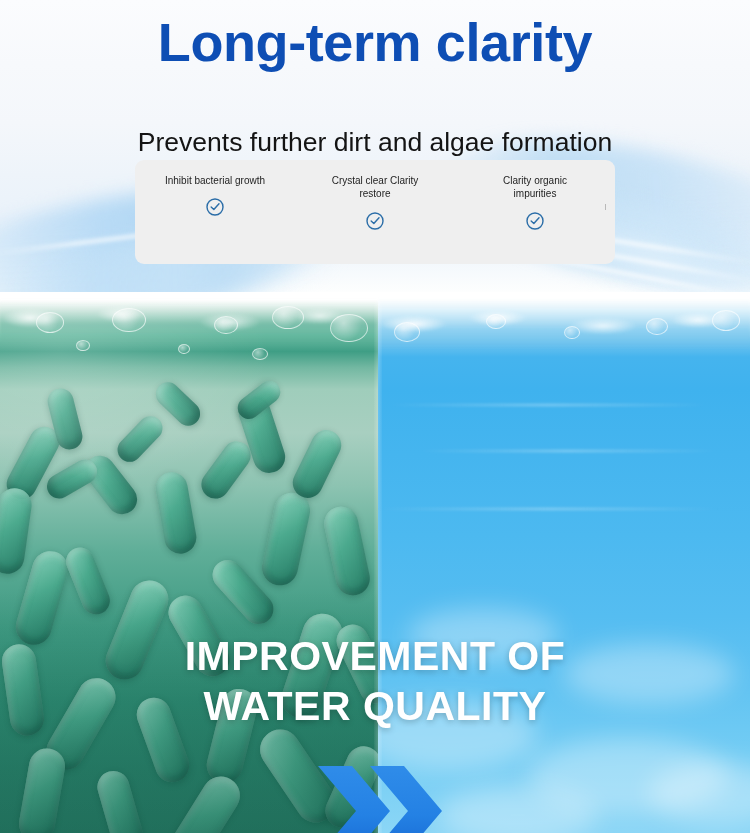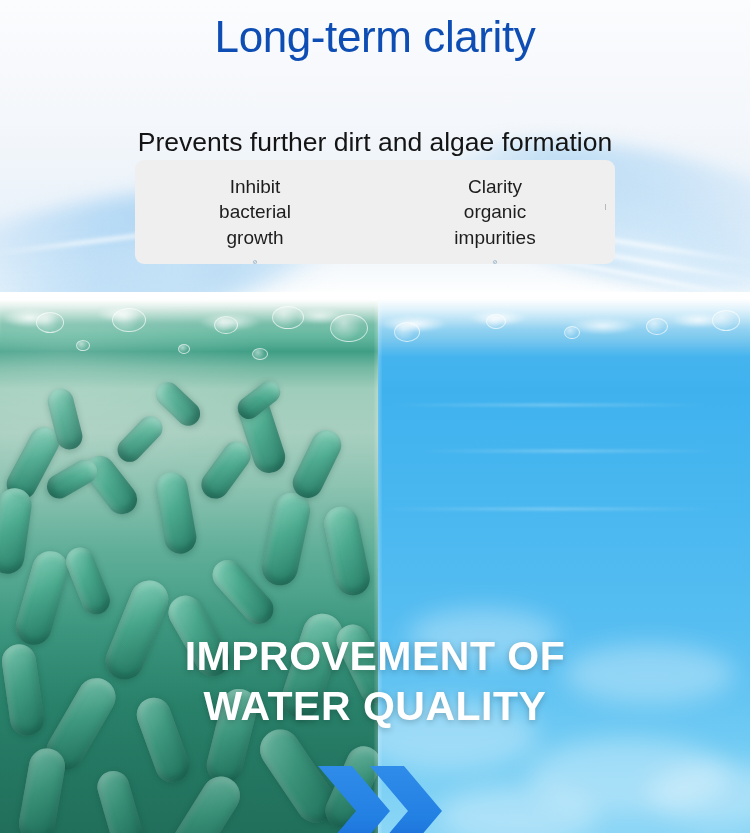--- a/index.html
+++ b/index.html
@@ -83,23 +83,23 @@
   .st1 { left: 430px; top: 236px; width: 330px; transform: rotate(9deg); }
   .st2 { left: 440px; top: 252px; width: 320px; transform: rotate(10deg); }
   .st3 { left: 455px; top: 268px; width: 300px; transform: rotate(11deg); }
   .st4 { left: -10px; top: 234px; width: 300px; transform: rotate(-7deg); }
 
   .title {
     position: absolute;
     left: 0; top: 14px;
     width: 750px;
     text-align: center;
-    font-size: 44px;
+    font-size: 54px;
     line-height: 1.05;
-    font-weight: normal;
+    font-weight: bold;
     letter-spacing: -0.4px;
     color: #0e4eb4;
     z-index: 5;
   }
   .subtitle {
     position: absolute;
     left: 0; top: 99px;
     width: 750px;
     text-align: center;
     font-size: 26.5px;
@@ -128,21 +128,21 @@
     box-sizing: border-box;
   }
   .feature-col {
     flex: 1 1 0;
     display: flex;
     flex-direction: column;
     align-items: center;
     justify-content: flex-start;
   }
   .feature-label {
-    font-size: 19px;
+    font-size: 10px;
     line-height: 1.33;
     color: #1d1d1d;
     text-align: center;
     max-width: 104px;
     word-break: break-word;
   }
   .feature-check {
     margin-top: 10px;
     width: 20px;
     height: 20px;
@@ -335,20 +335,27 @@
     <div class="feature-row">
 
       <div class="feature-col">
         <div class="feature-label">Inhibit bacterial growth</div>
         <svg class="feature-check" viewBox="0 0 24 24">
           <circle cx="12" cy="12" r="9.6" fill="none" stroke="#2c6ea8" stroke-width="1.7"></circle>
           <path d="M7.4 12.1 L10.6 15.1 L16.8 8.1" fill="none" stroke="#2c6ea8" stroke-width="1.7" stroke-linecap="round" stroke-linejoin="round"></path>
         </svg>
       </div>
 
+      <div class="feature-col">
+        <div class="feature-label">Crystal clear Clarity restore</div>
+        <svg class="feature-check" viewBox="0 0 24 24">
+          <circle cx="12" cy="12" r="9.6" fill="none" stroke="#2c6ea8" stroke-width="1.7"></circle>
+          <path d="M7.4 12.1 L10.6 15.1 L16.8 8.1" fill="none" stroke="#2c6ea8" stroke-width="1.7" stroke-linecap="round" stroke-linejoin="round"></path>
+        </svg>
+      </div>
 
 
       <div class="feature-col">
         <div class="feature-label">Clarity organic impurities</div>
         <svg class="feature-check" viewBox="0 0 24 24">
           <circle cx="12" cy="12" r="9.6" fill="none" stroke="#2c6ea8" stroke-width="1.7"></circle>
           <path d="M7.4 12.1 L10.6 15.1 L16.8 8.1" fill="none" stroke="#2c6ea8" stroke-width="1.7" stroke-linecap="round" stroke-linejoin="round"></path>
         </svg>
       </div>
 

